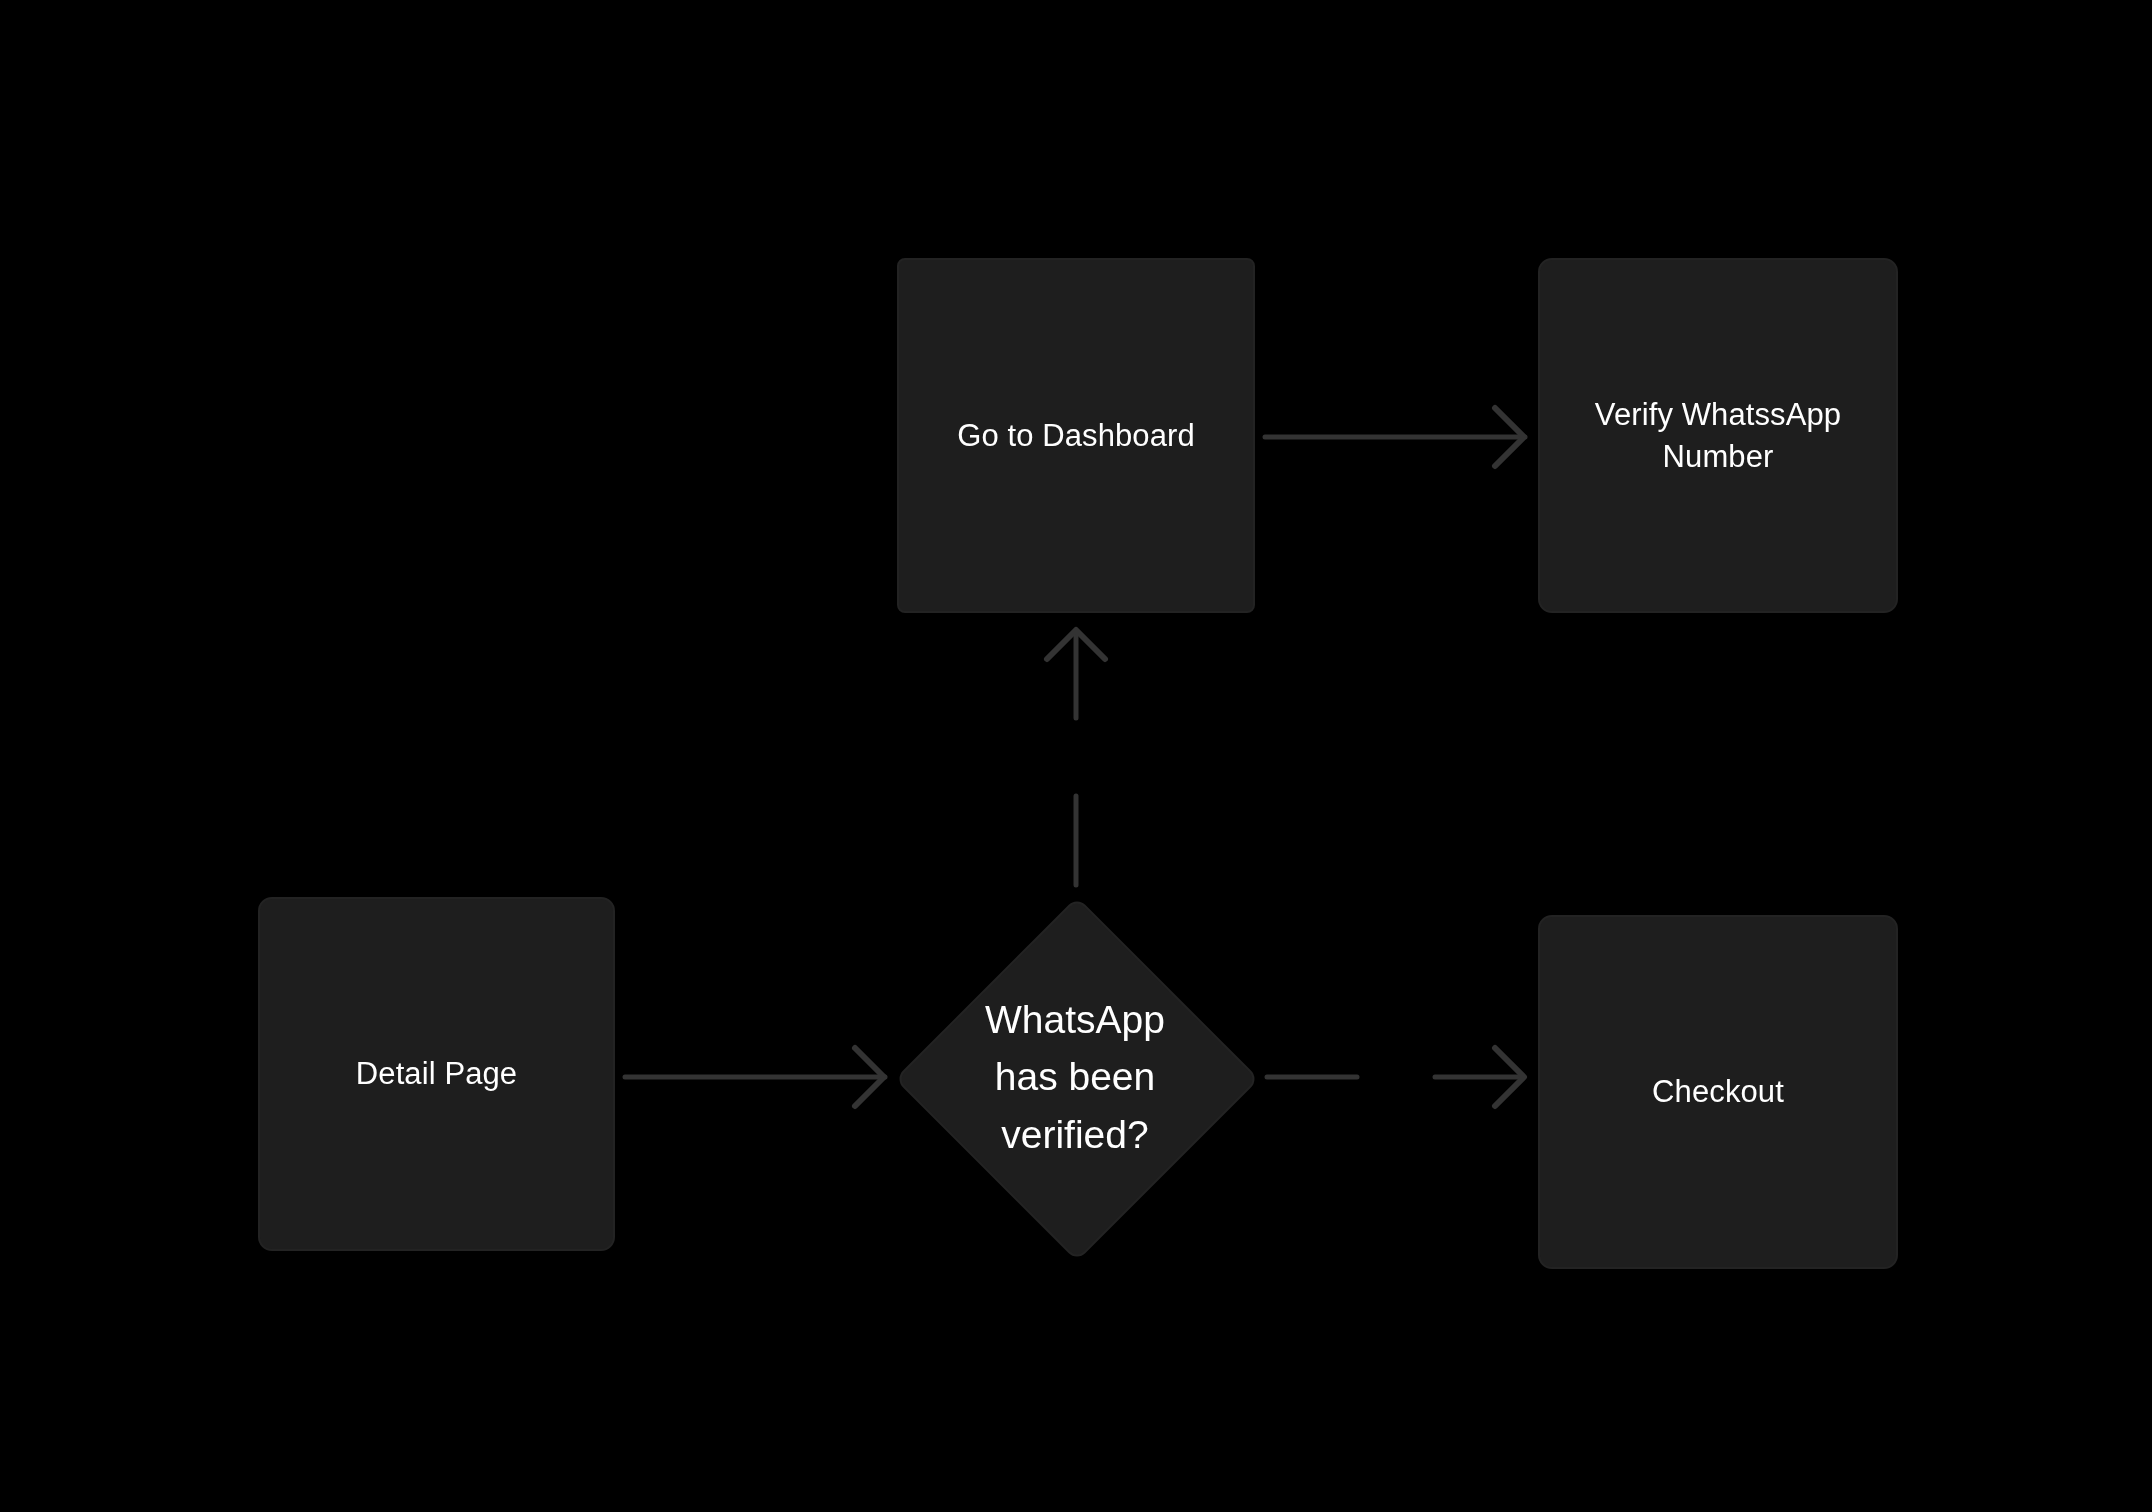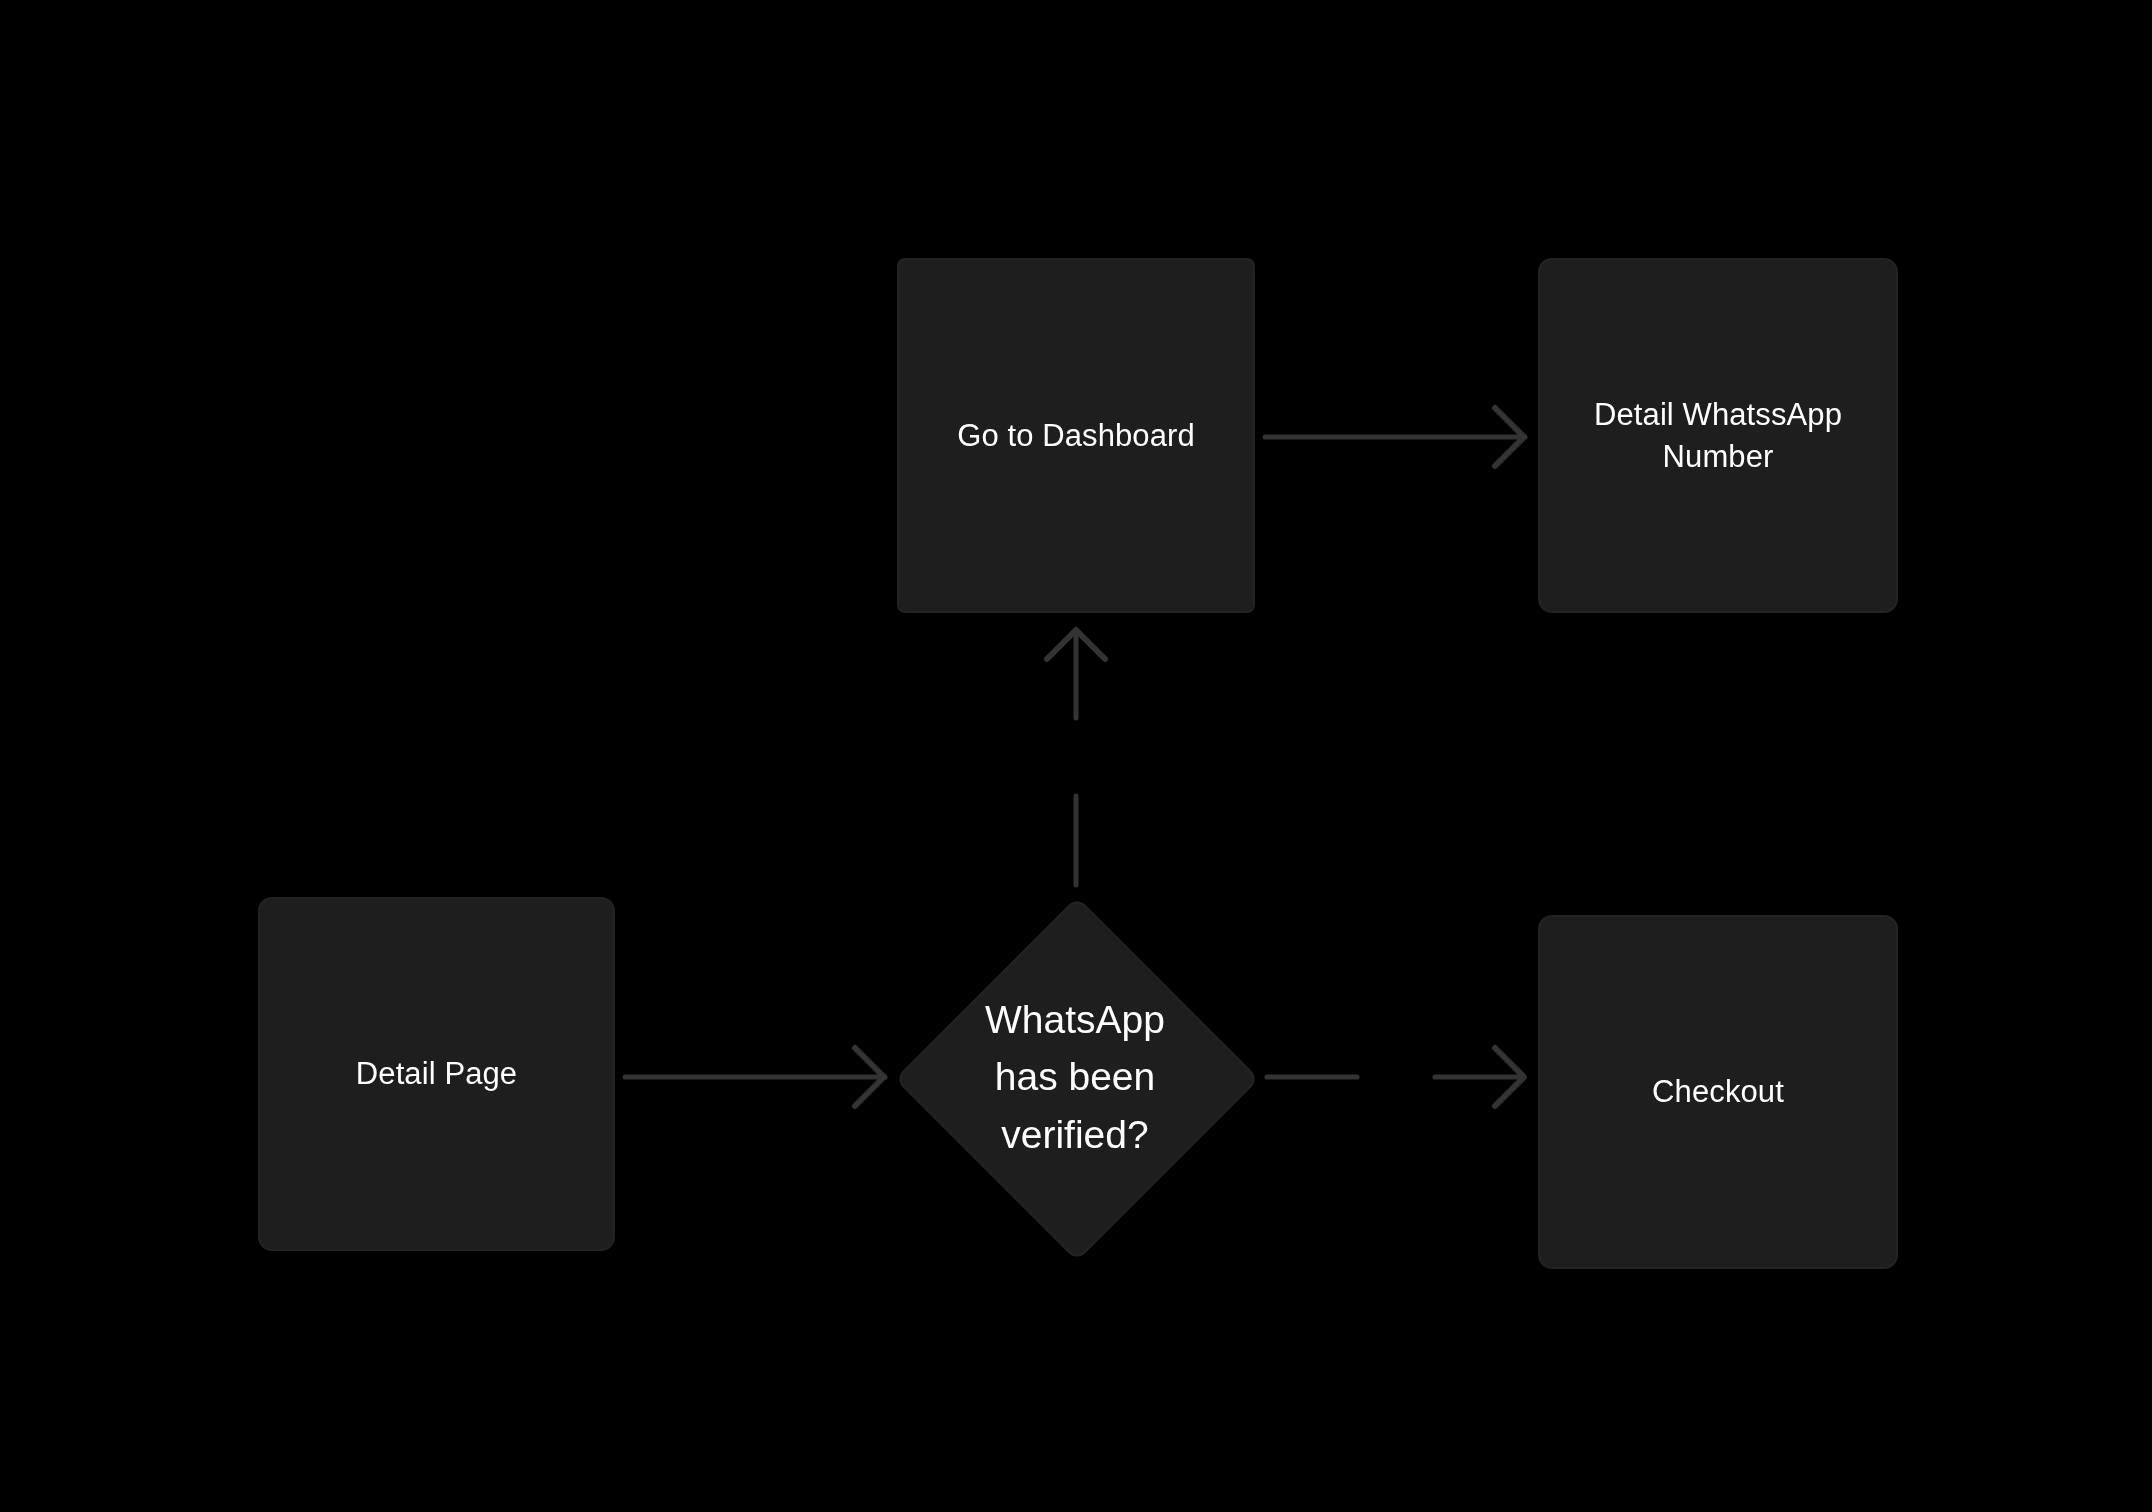--- a/index.html
+++ b/index.html
@@ -107,21 +107,21 @@
       <line x1="1435" y1="1077" x2="1523" y2="1077" stroke="#333333" stroke-width="5" stroke-linecap="round"></line>
       <polyline points="1495,1048 1524,1077 1495,1106" fill="none" stroke="#333333" stroke-width="6" stroke-linecap="round" stroke-linejoin="round"></polyline>
     </g>
   </svg>
 
   <div class="node" style="left:897px; top:258px; width:358px; height:355px;border-radius:8px;">
     <span class="node-label">Go to Dashboard</span>
   </div>
 
   <div class="node" style="left:1538px; top:258px; width:360px; height:355px;">
-    <span class="node-label">Detail WhatssApp
+    <span class="node-label">Verify WhatssApp
 Number</span>
   </div>
 
   <div class="node" style="left:258px; top:897px; width:357px; height:354px;">
     <span class="node-label">Detail Page</span>
   </div>
 
   <div class="decision" style="left:895px; top:897px; width:360px; height:360px;">
     <span class="diamond-shape"></span>
     <span class="decision-label">WhatsApp

